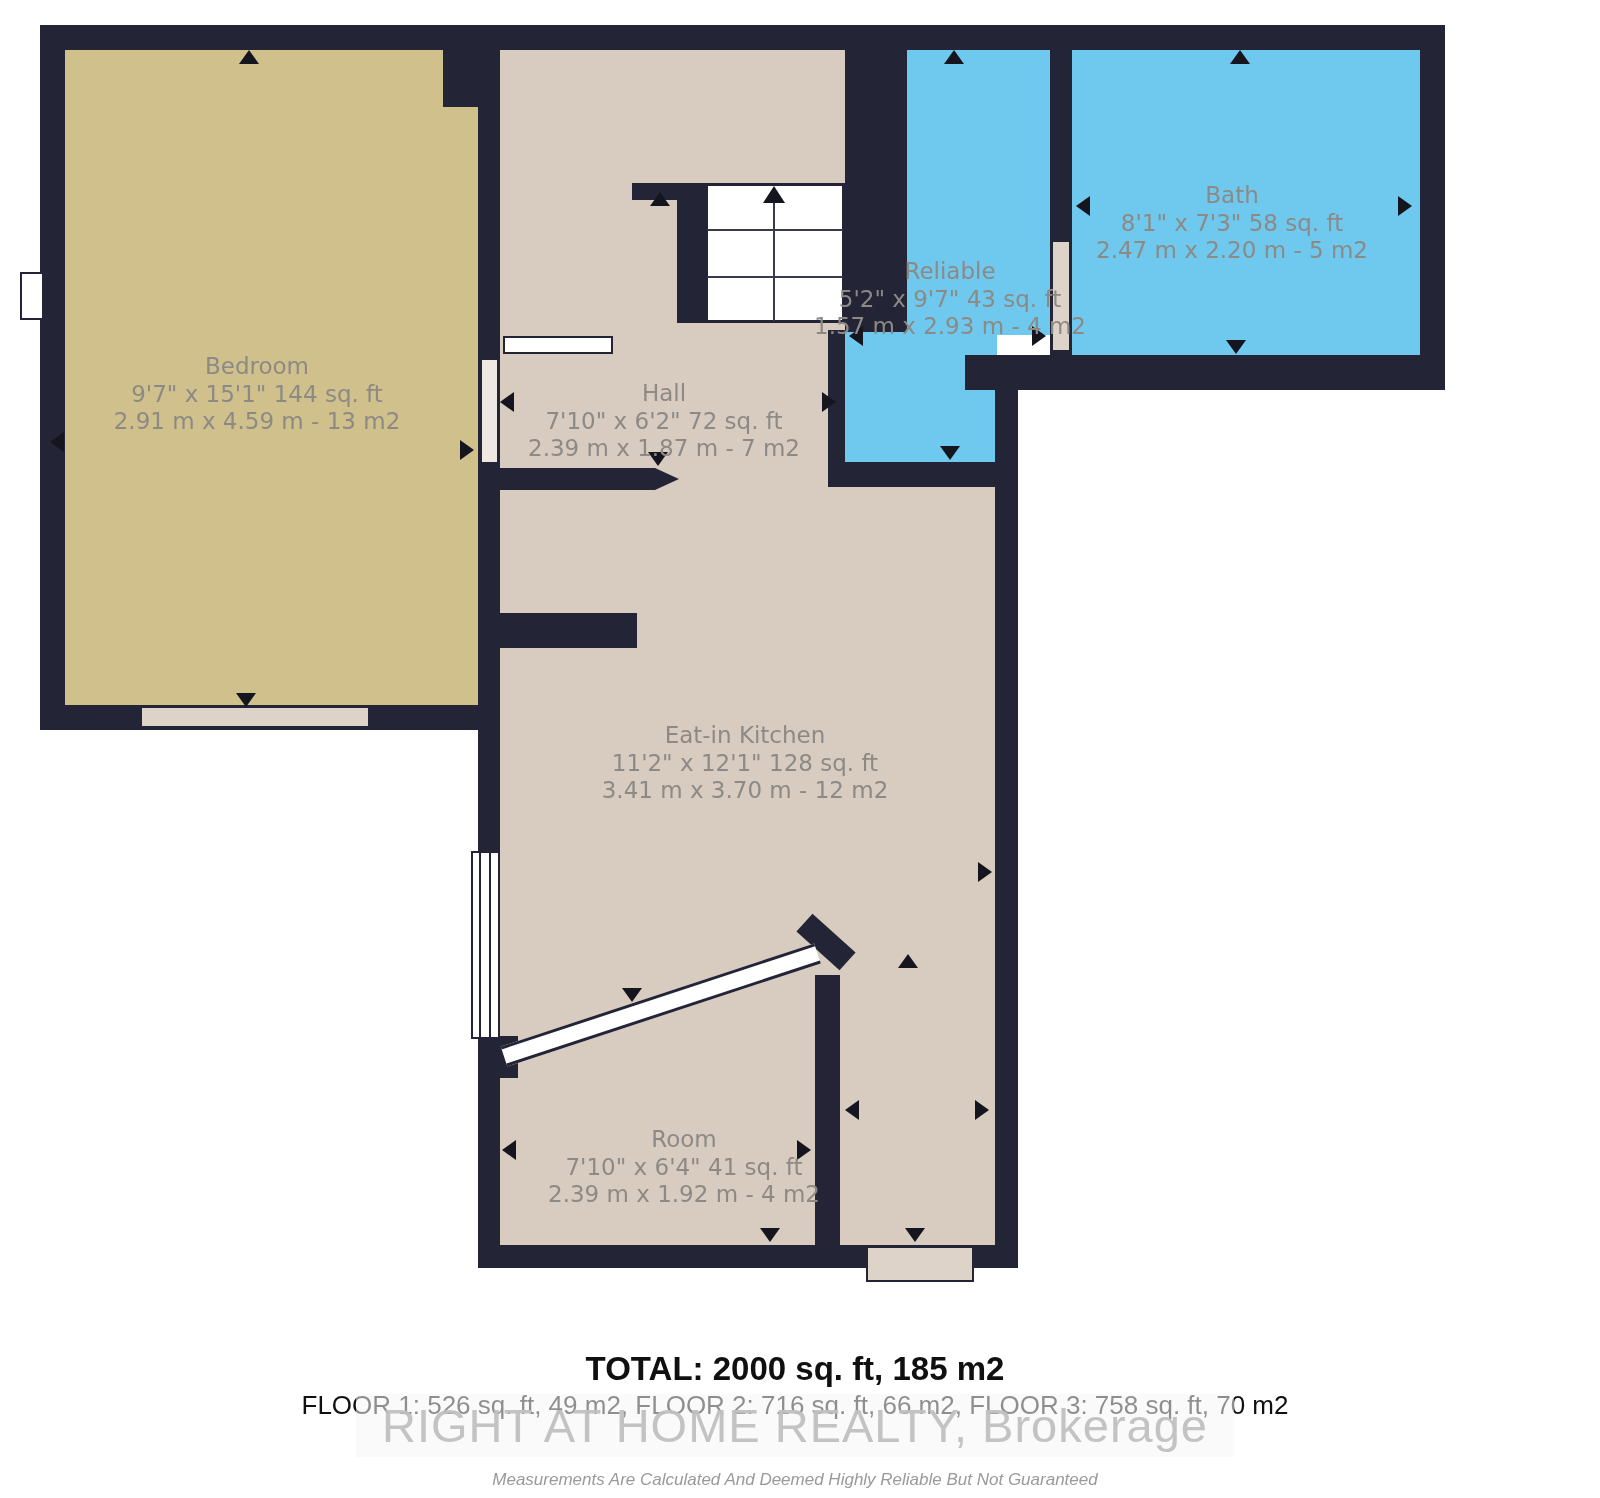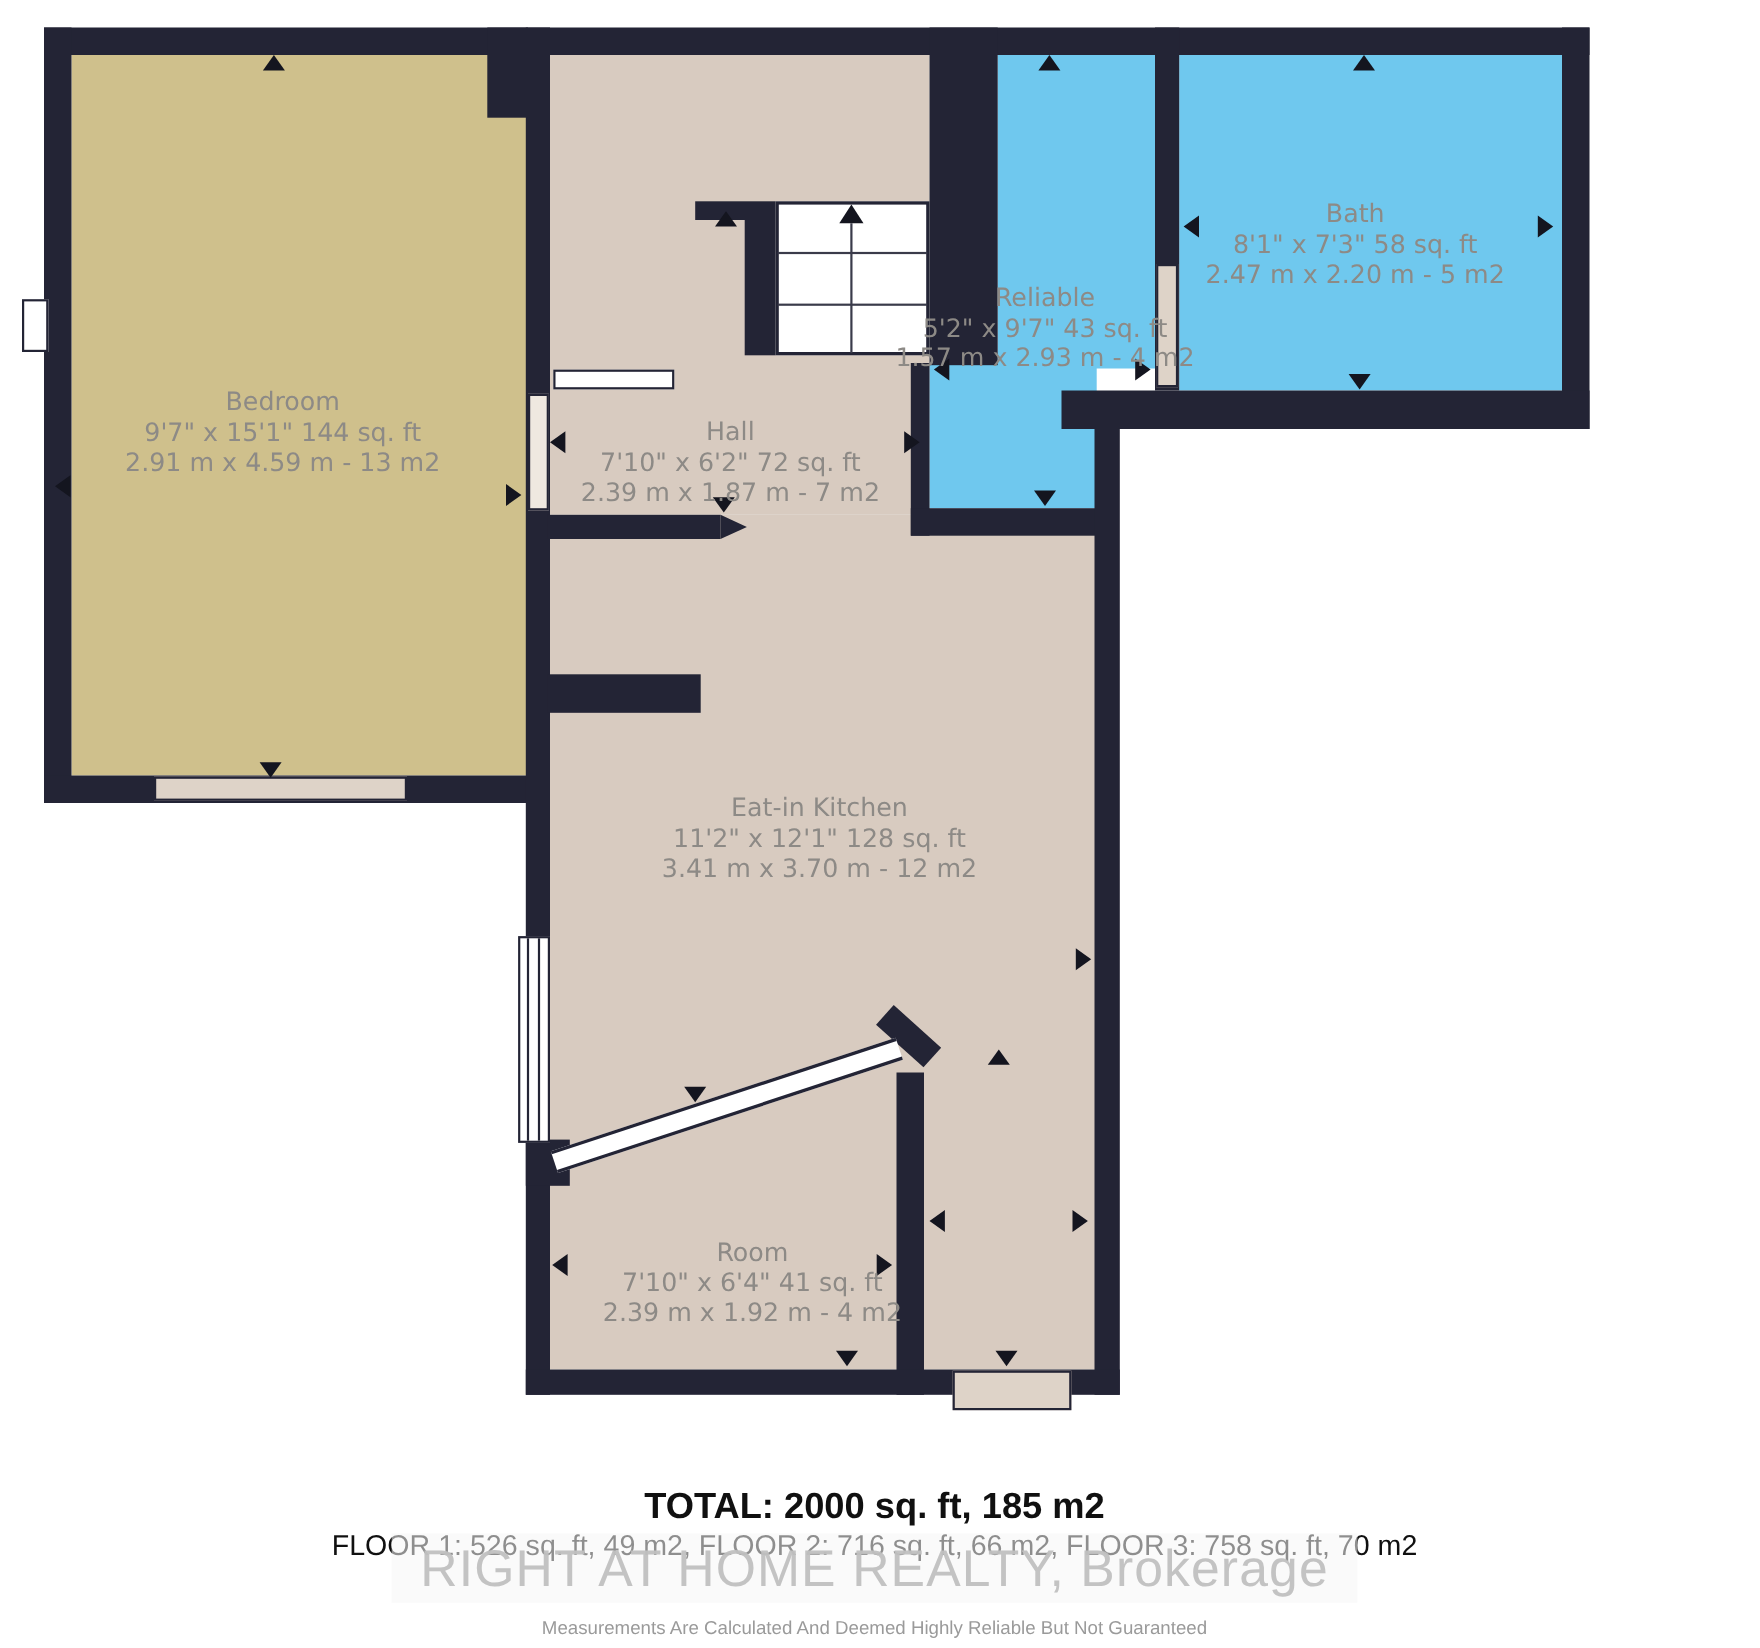--- a/index.html
+++ b/index.html
@@ -28,21 +28,21 @@
   .room-label{
     position:absolute;transform:translateX(-50%);text-align:center;color:#8d8a86;
     font-size:23px;line-height:1.2;white-space:nowrap;z-index:30;
   }
   .room-label .rname{display:block;}
   .footer-line{position:absolute;left:795px;transform:translateX(-50%);white-space:nowrap;
     font-family:"Liberation Sans",sans-serif;color:#101010;text-align:center;z-index:40;}
   .ft-total{top:1350px;font-size:33px;font-weight:bold;}
   .ft-floors{top:1390px;font-size:26px;}
   .ft-excl{top:1423px;font-size:26px;}
-  .ft-disc{top:1470px;font-size:17px;color:#9a9a9a;}
+  .ft-disc{top:1470px;font-size:17px;color:#9a9a9a;font-style:italic;}
   .watermark{
     position:absolute;left:795px;top:1394px;transform:translateX(-50%);white-space:nowrap;
     background:rgba(246,246,246,0.55);padding:4px 26px;z-index:45;
     font-family:"Liberation Sans",sans-serif;font-size:47px;color:rgba(192,192,192,0.95);
     letter-spacing:1px;
   }
   .z1{z-index:1}.z2{z-index:2}.z3{z-index:3}.z4{z-index:4}.z5{z-index:5}
 </style>
 </head>
 <body>

